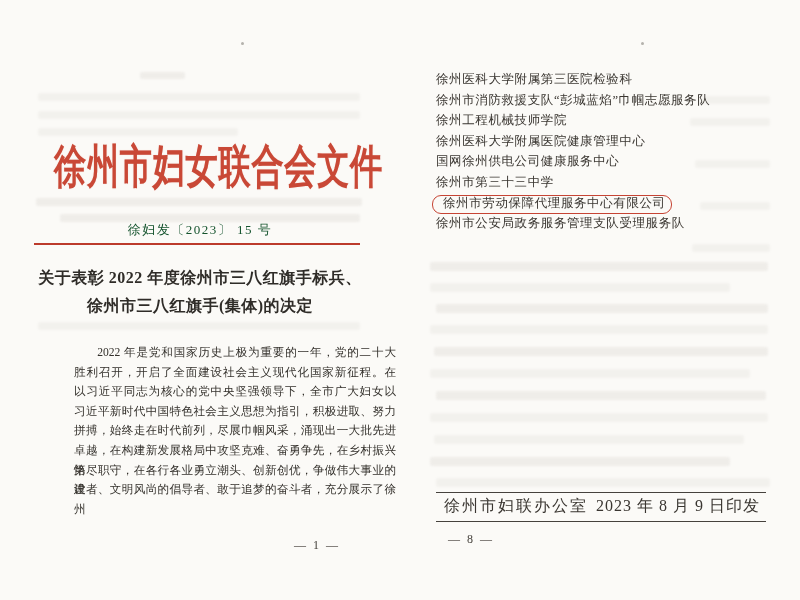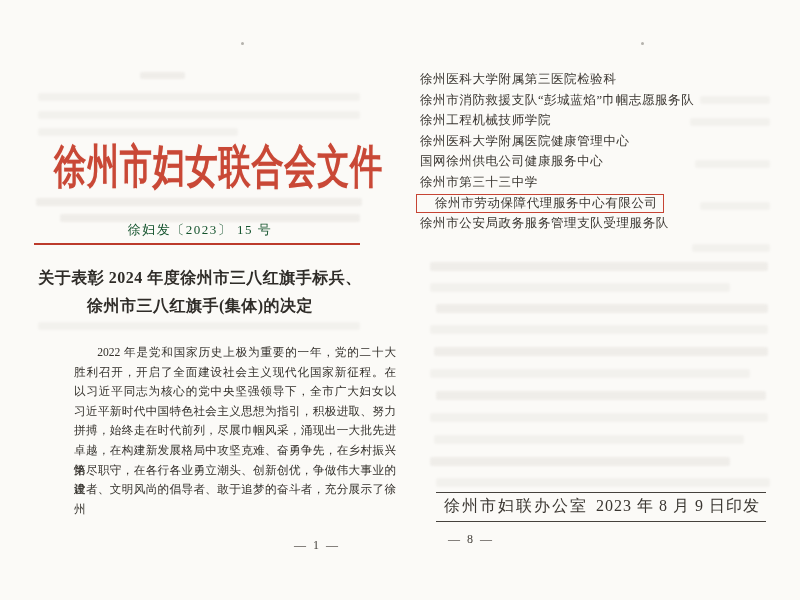--- a/index.html
+++ b/index.html
@@ -41,28 +41,28 @@
     font-size:11.6px; line-height:19.6px; height:19.6px;
     text-align:justify; text-align-last:justify; color:#34312c;
   }
   .indent { text-indent:2em; }
   .page-num-left {
     position:absolute; top:538px; left:0; width:340px; text-align:right;
     font-size:12px; letter-spacing:2px; color:#44403b; white-space:nowrap;
   }
 
   
-  .award-list { position:absolute; left:20px; top:69px; }
+  .award-list { position:absolute; left:36px; top:69px; }
   .award-item {
     height:20.6px; line-height:20.6px; white-space:nowrap;
     font-size:12.5px; letter-spacing:.6px; color:#3a3631;
   }
   .boxed {
-    border:1.5px solid #c64434; border-radius:0;
-    padding:1px 5px 2px 18px; margin-left:-4px;
+    border:1.5px solid #c64434; border-radius:9px;
+    padding:1px 5px 2px 10px; margin-left:-4px;font-family:Liberation Mono, monospace;
   }
   .colophon {
     position:absolute; left:36px; top:492px; width:316px;
     border-top:1.5px solid #46423d; border-bottom:1.5px solid #46423d;
     padding:5px 6px 7px 8px; display:flex; justify-content:space-between;
     font-size:16px; line-height:16px; color:#3a3631; white-space:nowrap;
   }
   .issuer { letter-spacing:2px; }
   .pdate  { letter-spacing:1px; }
   .page-num-right {
@@ -93,21 +93,21 @@
   <i class="ghost g2" style="top:93px;left:38px;width:322px;height:8px;"></i>
   <i class="ghost g2" style="top:111px;left:38px;width:322px;height:8px;"></i>
   <i class="ghost g2" style="top:128px;left:38px;width:200px;height:8px;"></i>
   <i class="ghost" style="top:198px;left:36px;width:326px;height:8px;"></i>
   <i class="ghost" style="top:214px;left:60px;width:300px;height:8px;"></i>
   <i class="ghost g2" style="top:322px;left:38px;width:322px;height:8px;"></i>
 
   <div class="masthead">徐州市妇女联合会文件</div>
   <div class="doc-number">徐妇发〔2023〕 15 号</div>
   <div class="red-rule"></div>
-  <div class="doc-title t1">关于表彰 2024 年度徐州市三八红旗手标兵、</div>
+  <div class="doc-title t1">关于表彰 2022 年度徐州市三八红旗手标兵、</div>
   <div class="doc-title t2">徐州市三八红旗手(集体)的决定</div>
 
   <div class="body-block">
     <div class="body-line indent">2022 年是党和国家历史上极为重要的一年，党的二十大</div>
     <div class="body-line">胜利召开，开启了全面建设社会主义现代化国家新征程。在</div>
     <div class="body-line">以习近平同志为核心的党中央坚强领导下，全市广大妇女以</div>
     <div class="body-line">习近平新时代中国特色社会主义思想为指引，积极进取、努力</div>
     <div class="body-line">拼搏，始终走在时代前列，尽展巾帼风采，涌现出一大批先进</div>
     <div class="body-line">卓越，在构建新发展格局中攻坚克难、奋勇争先，在乡村振兴第</div>
     <div class="body-line">恪尽职守，在各行各业勇立潮头、创新创优，争做伟大事业的建</div>

